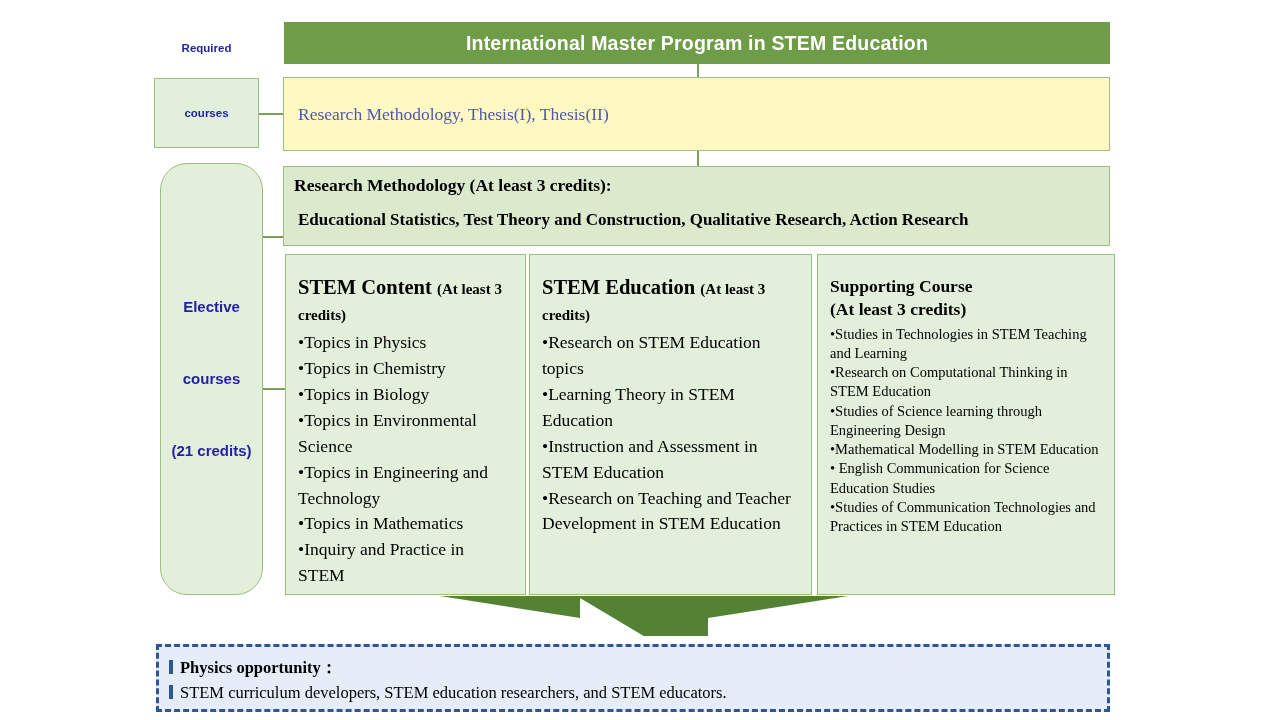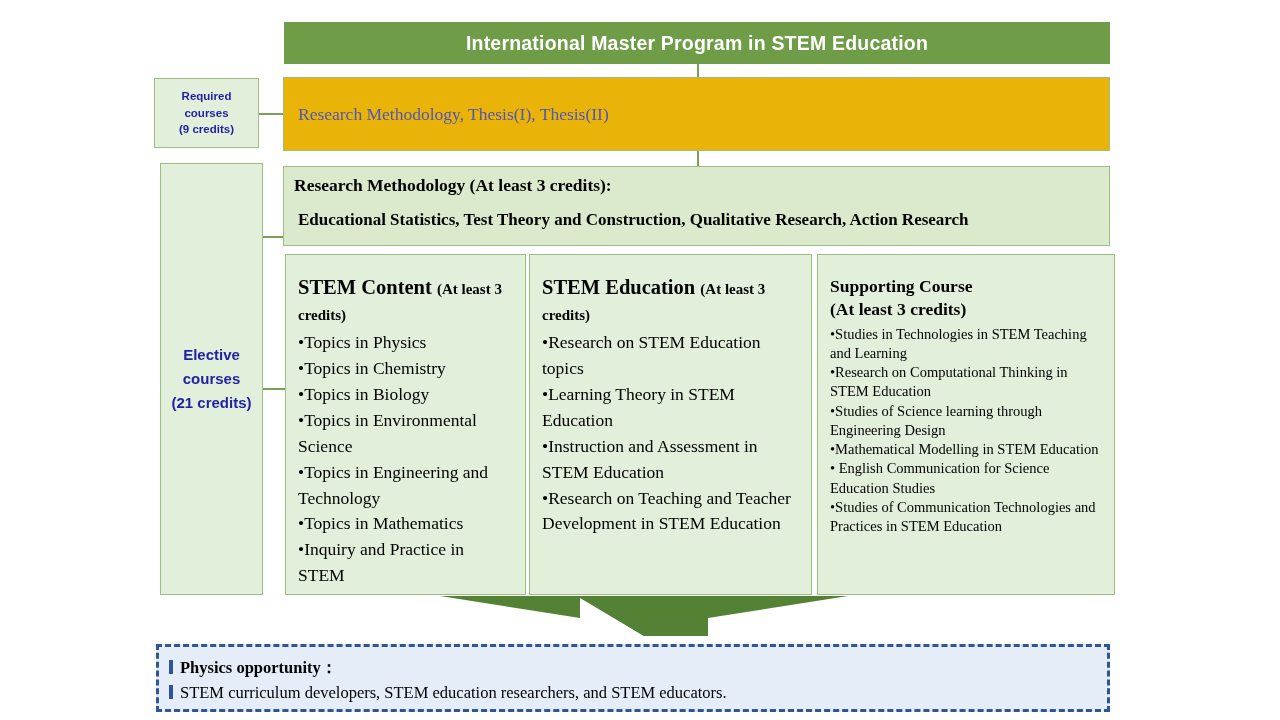--- a/index.html
+++ b/index.html
@@ -60,46 +60,48 @@
     border: 1px solid #9cbf7d;
     box-sizing: border-box;
     display: flex;
     flex-direction: column;
     align-items: center;
     justify-content: center;
     color: #1f1fa8;
     font-family: "Liberation Sans", sans-serif;
     font-weight: bold;
     text-align: center;
+    gap: 48px;
   }
   #required-box {
     left: 154px;
     top: 78px;
     width: 105px;
     height: 70px;
     font-size: 11.5px;
     line-height: 1.45;
   }
   #elective-box {
     left: 160px;
     top: 163px;
     width: 103px;
     height: 432px;
     font-size: 15px;
     line-height: 1.6;
+    border-radius: 27px;
   }
 
   
   #required-content {
     position: absolute;
     left: 283px;
     top: 77px;
     width: 827px;
     height: 74px;
-    background: #eab308;
+    background: #fef9c3;
     border: 1px solid #9cbf7d;
     box-sizing: border-box;
     display: flex;
     align-items: center;
   }
   #required-content .text {
     color: #4f57b5;
     font-size: 17.5px;
     padding-left: 14px;
     font-family: "Liberation Serif", serif;

